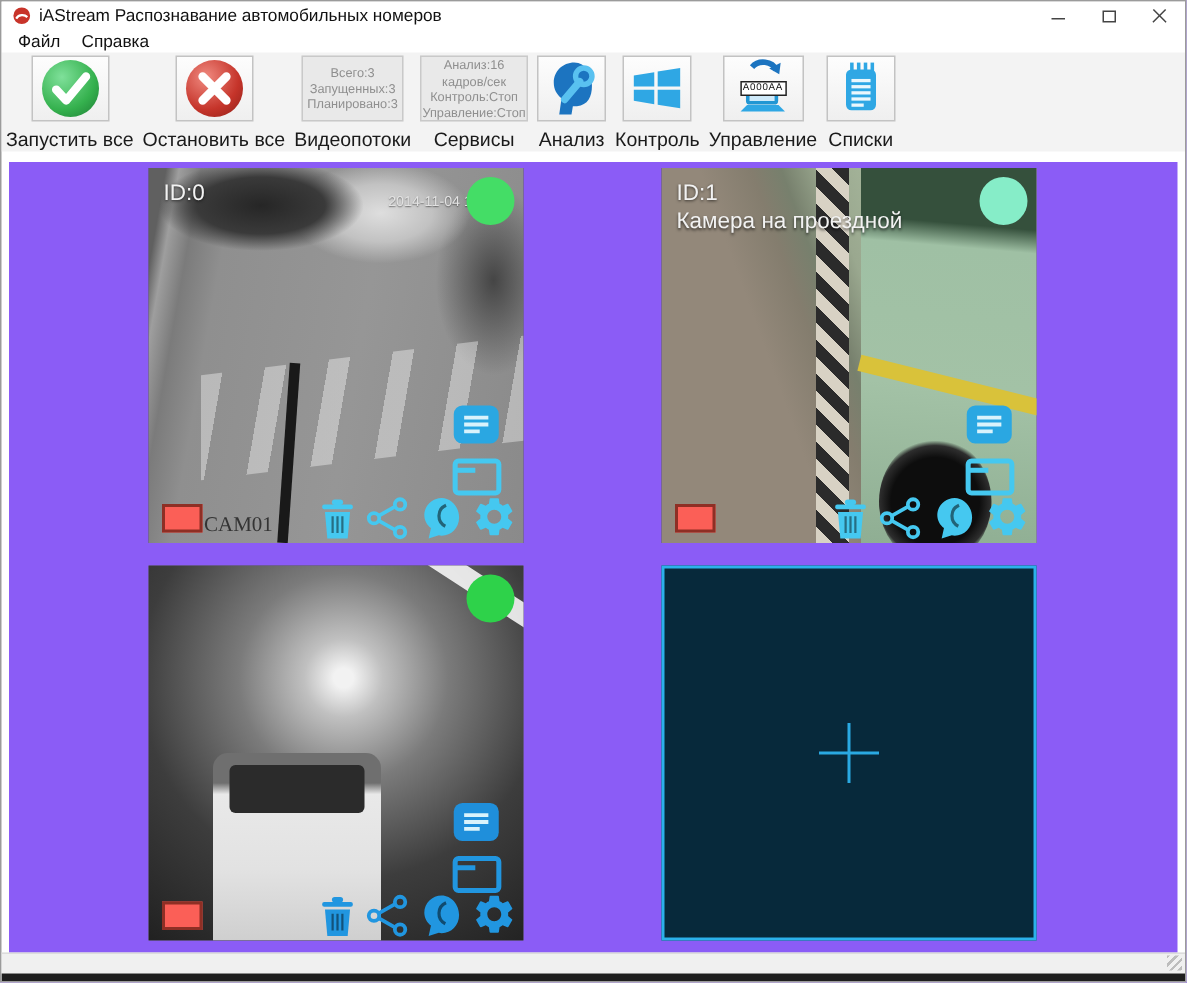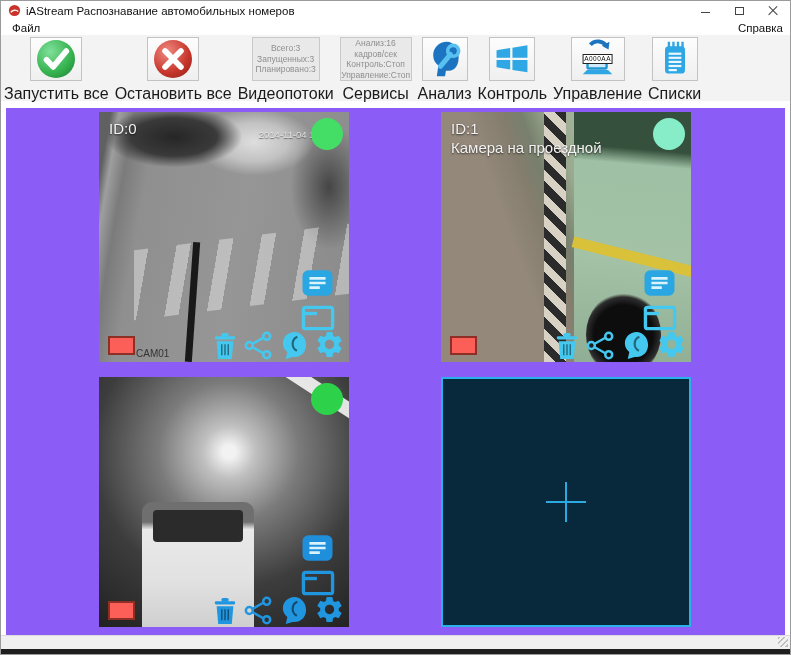--- a/index.html
+++ b/index.html
@@ -13,29 +13,29 @@
   .title-text { font-size:11.5px; color:#111; }
   .win-controls { margin-left:auto; display:flex; height:100%; }
   .win-btn { width:34px; height:100%; display:flex; align-items:center; justify-content:center; }
   .glyph-min { width:9px; height:1px; background:#444; margin-top:4px; }
   .glyph-max { width:9px; height:8px; border:1px solid #444; }
   .glyph-close { position:relative; width:10px; height:10px; }
   .glyph-close:before,.glyph-close:after { content:""; position:absolute; left:-1px; top:4px; width:12px; height:1.4px; background:#444; }
   .glyph-close:before { transform:rotate(45deg); } .glyph-close:after { transform:rotate(-45deg); }
 
   
-  .menubar { height:15px; background:#ffffff; display:flex; align-items:center; padding-left:4px;justify-content:space-between; }
+  .menubar { height:15px; background:#ffffff; display:flex; align-items:center; padding-left:4px; }
   .menu-item { font-size:11.5px; color:#111; padding:0 7px; }
 
   
   .toolbar { height:66px; background:#f3f3f3; display:flex; align-items:flex-start; padding:2px 3px 0 3px; gap:6px; }
   .tb-item { display:flex; flex-direction:column; align-items:center; }
   .tb-btn { height:44px; background:linear-gradient(#fdfdfd,#efefef); border:1px solid #c3c3c3;
             display:flex; align-items:center; justify-content:center; position:relative; }
-  .tb-label { font-size:16px; color:#1a1a1a; margin-top:4px; white-space:nowrap; }
+  .tb-label { font-size:13px; color:#1a1a1a; margin-top:4px; white-space:nowrap; }
   .tb-panel { height:44px; width:68px; background:#e9e9e9; border:1px solid #c9c9c9;
               display:flex; flex-direction:column; align-items:center; justify-content:center; }
   .tb-panel span { font-size:8.5px; line-height:10.5px; color:#8f8f8f; white-space:nowrap; }
   .circle-icon { width:38px; height:38px; border-radius:50%; position:relative; }
   .circle-green { background:radial-gradient(circle at 35% 30%, #7fe09a, #35b14e 60%, #1d7a33); }
   .circle-red   { background:radial-gradient(circle at 35% 30%, #f08a80, #c5342a 60%, #8c1f17); }
   .plate-chip { position:absolute; top:16px; left:50%; transform:translateX(-50%); background:#fff;
                 border:1px solid #222; font-size:6.5px; padding:0 1px; color:#111; line-height:8px; letter-spacing:.5px; }
 
   
@@ -69,21 +69,21 @@
       transform:rotate(33deg); border-radius:8px; }
   .truck-front { position:absolute; left:17%; bottom:0; width:45%; height:50%; border-radius:10px 10px 0 0;
       background:linear-gradient(#6f6f6f 0 16%, #e9e9e9 22%, #e2e2e2 62%, #cfcfcf 100%); }
   .windshield { position:absolute; left:10%; top:6%; width:80%; height:26%; background:#2b2b2b; border-radius:4px; }
 
   .cam-label { position:absolute; left:10px; top:7px; color:#f2f2f2; font-size:15px; line-height:19px;
       text-shadow:0 1px 2px rgba(0,0,0,.65); z-index:3; }
   .status-dot { position:absolute; right:6px; top:6px; width:32px; height:32px; border-radius:50%; z-index:3; }
   .timestamp { position:absolute; right:8px; top:17px; font-size:9.5px; color:#e3e3e3; z-index:2;
       text-shadow:0 1px 1px rgba(0,0,0,.5); }
-  .watermark { position:absolute; left:37px; bottom:3px; font-size:10px; color:rgba(35,35,35,.85); z-index:3; }
+  .watermark { position:absolute; left:37px; bottom:3px; font-size:14px; color:rgba(35,35,35,.85); z-index:3;font-family:Liberation Serif, serif; }
   .rec-square { position:absolute; left:9px; bottom:7px; width:27px; height:19px; background:#fb5f57;
       border:2px solid #8e2f25; z-index:3; }
 
   .ov-report { position:absolute; right:15px; top:156px; width:33px; height:30px; color:#2aa7e2; z-index:3; }
   .ov-window { position:absolute; right:13px; top:192px; width:36px; height:28px; color:#45c8f0; z-index:3; }
   .ov-row { position:absolute; right:4px; bottom:2px; display:flex; gap:6px; align-items:flex-end; color:#45c8f0; z-index:3; }
   .ov-row svg { display:block; }
   .t2 .ov-report,.t2 .ov-window,.t2 .ov-row { color:#2196e0; }
   .t2 .ov-report { color:#1f8fdb; }
 

